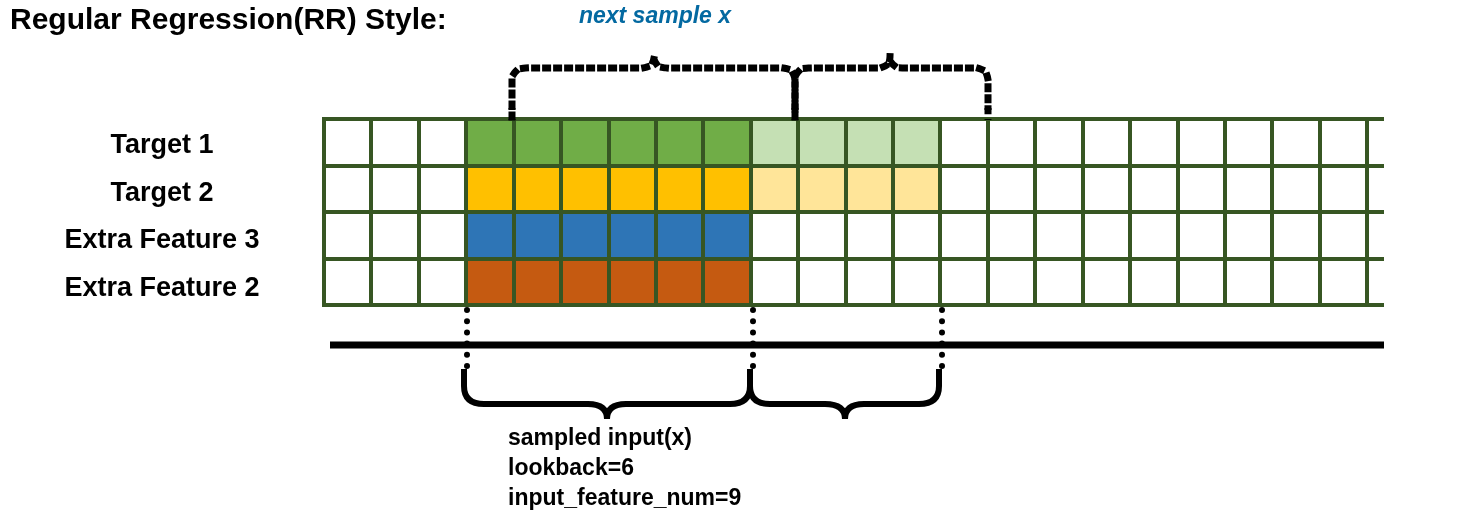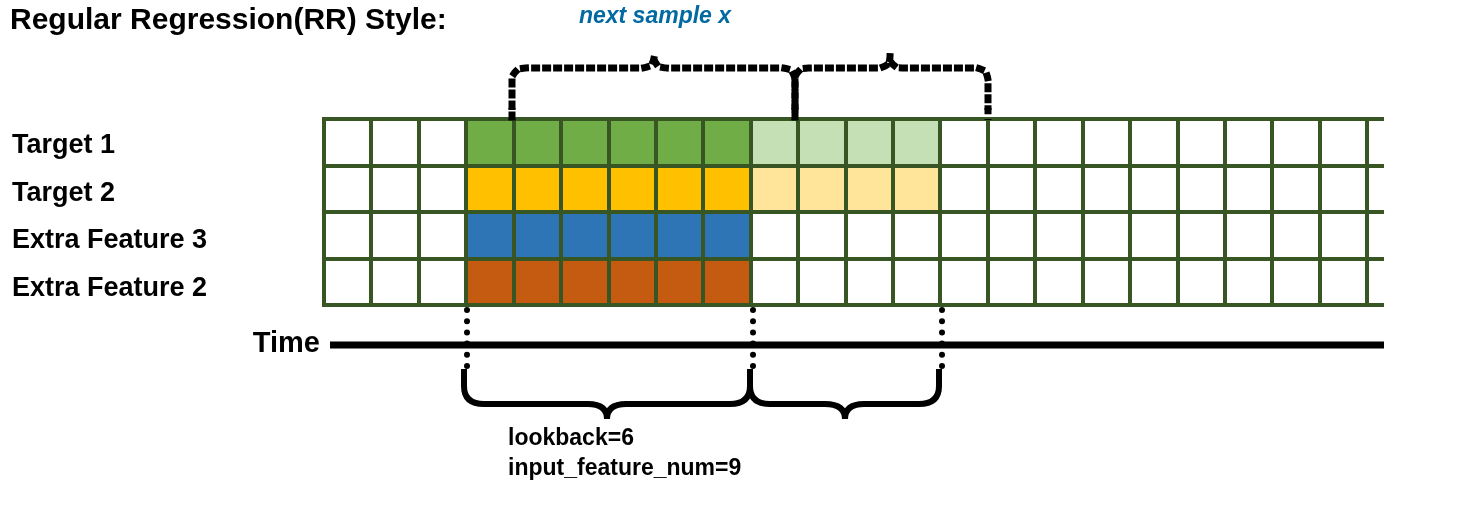--- a/index.html
+++ b/index.html
@@ -26,21 +26,21 @@
     color: #000000;
     letter-spacing: 0px;
     white-space: nowrap;
   }
 
   
   .row-label {
     position: absolute;
     right: 0px;
     width: 300px;
-    text-align: left;
+    text-align: center;
     font-size: 27px;
     font-weight: 700;
     color: #000000;
     white-space: nowrap;
   }
   #row-labels {
     position: absolute;
     left: 10px;
     top: 117px;
     width: 302px;
@@ -228,21 +228,20 @@
     <div class="cell"></div>
     <div class="cell"></div>
     <div class="cell"></div>
     <div class="cell"></div>
     <div class="cell"></div>
     <div class="cell"></div>
     <div class="cell"></div>
     <div class="cell"></div>
   </div>
 
-  <div id="time-label">Time</div>
 
   <div class="vguide" style="left:464px; top:307px; height:62px;"></div>
   <div class="vguide" style="left:750px; top:307px; height:62px;"></div>
   <div class="vguide" style="left:939px; top:307px; height:62px;"></div>
 
   <svg class="overlay" viewBox="0 0 1476 516" xmlns="http://www.w3.org/2000/svg">
 
     <g>
       <line x1="330" y1="345" x2="1452" y2="345" stroke="#000" stroke-width="7"></line>
       <polygon points="1468,345 1444,332 1444,358" fill="#000"></polygon>
@@ -257,17 +256,18 @@
     <line x1="988" y1="108" x2="988" y2="120" stroke="#000" stroke-width="7" stroke-dasharray="2 9"></line>
 
     <path d="M464,369 L464,386 Q464,404 484,404 L588,404 Q607,404 607,419 Q607,404 626,404 L730,404 Q750,404 750,386 L750,369" fill="none" stroke="#000" stroke-width="6" stroke-linecap="butt"></path>
 
     <path d="M750,369 L750,386 Q750,404 770,404 L825,404 Q845,404 845,419 Q845,404 864,404 L919,404 Q939,404 939,386 L939,369" fill="none" stroke="#000" stroke-width="6" stroke-linecap="butt"></path>
   </svg>
 
   <div class="top-caption" style="left:530px; top:2px; width:250px;">next sample x</div>
 
   <div class="bot-caption" style="left:508px; top:422px;">
+    <div>sampled input(x)</div>
     <div>lookback=6</div>
     <div>input_feature_num=9</div>
   </div>
 
 </div>
 
 </body></html>

